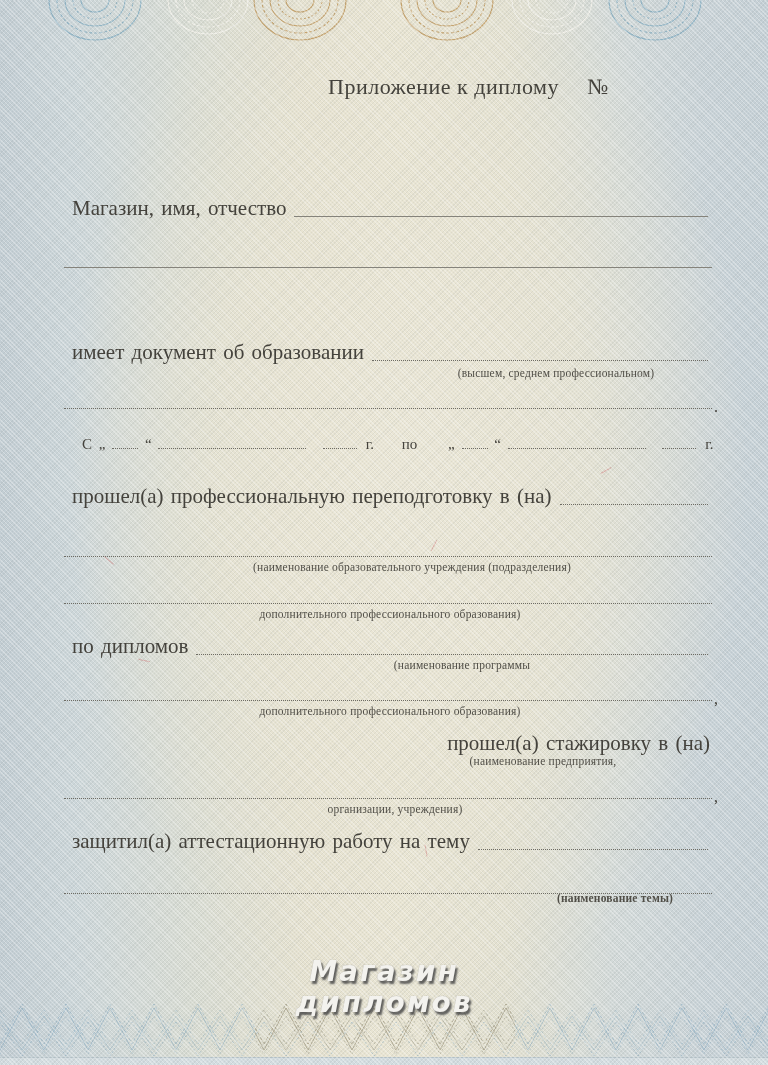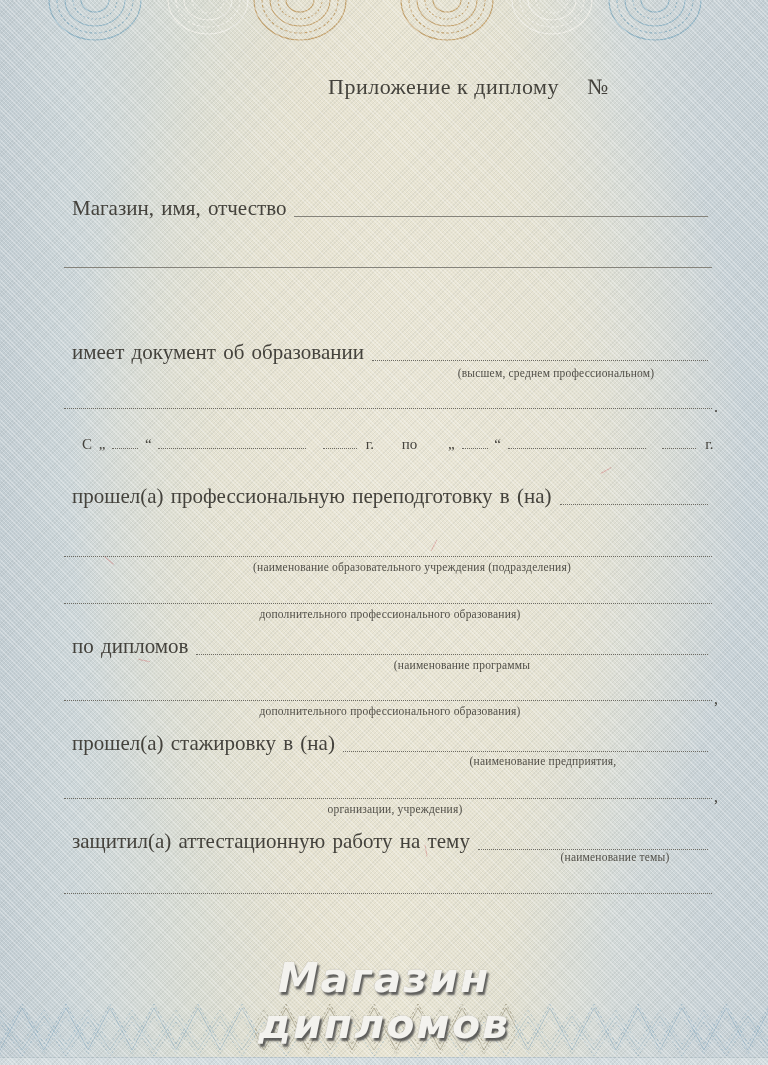--- a/index.html
+++ b/index.html
@@ -43,21 +43,21 @@
     color:var(--hint);white-space:nowrap;}
 
   .period{position:absolute;left:82px;top:436px;font-size:15px;white-space:nowrap;color:var(--ink);}
   .dfill{display:inline-block;border-bottom:1px dotted var(--dot);height:2px;}
   .q{margin:0 3px;}
   .w26{width:26px;} .w148{width:148px;} .w138{width:138px;} .w34{width:34px;margin-left:13px;}
   .yy{margin-left:5px;} .po{margin:0 24px;}
 
   .watermark{position:absolute;left:50%;top:956px;transform:translateX(-50%);z-index:4;
     text-align:center;font-family:"DejaVu Sans","Liberation Sans",sans-serif;
-    font-style:italic;font-weight:700;font-size:41px;line-height:1.12;letter-spacing:2px;
+    font-style:italic;font-weight:700;font-size:28px;line-height:1.12;letter-spacing:2px;
     color:var(--watermark);
     text-shadow:2px 3px 2px rgba(72,72,72,.85), 0 0 1px rgba(90,90,90,.5);}
 
   .fiber{position:absolute;width:12px;height:1px;z-index:2;opacity:.55;background:var(--fiber);}
   .arcs path{fill:none;stroke-width:1.1;}
   .arc-blue path{stroke:var(--arc_blue);opacity:.75;}
   .arc-white path{stroke:var(--arc_white);opacity:.95;}
   .arc-tan path{stroke:var(--arc_tan);opacity:.8;}
   .pb1{stroke:var(--band_blue);fill:none;stroke-width:1;opacity:.45;}
   .pb2{stroke:var(--band_blue);fill:none;stroke-width:1;opacity:.30;}
@@ -197,37 +197,37 @@
       <span class="fill"></span>
     </div>
     <div class="hint" style="top:659px;left:462px;">(наименование программы</div>
 
     <div class="line-row" style="top:690px;">
       <span class="lfill"></span>
       <span class="tail">,</span>
     </div>
     <div class="hint" style="top:705px;left:390px;">дополнительного профессионального образования)</div>
 
-    <div class="row" style="top:731px;">
+    <div class="row" style="top:731px;flex-direction:column;">
       <span>прошел(а) стажировку в (на)</span>
       <span class="fill"></span>
     </div>
     <div class="hint" style="top:755px;left:543px;">(наименование предприятия,</div>
 
     <div class="line-row" style="top:788px;">
       <span class="lfill"></span>
       <span class="tail">,</span>
     </div>
     <div class="hint" style="top:803px;left:395px;">организации, учреждения)</div>
 
     <div class="row" style="top:829px;">
       <span>защитил(а) аттестационную работу на тему</span>
       <span class="fill"></span>
     </div>
-    <div class="hint" style="top:851px;left:615px;">(наименование темы)</div>
+    <div class="hint" style="top:892px;left:615px;font-weight:bold;">(наименование темы)</div>
 
     <div class="line" style="top:893px;"></div>
   </div>
 
   <div class="watermark">
     <div>Магазин</div>
     <div>дипломов</div>
   </div>
 
 </div>

